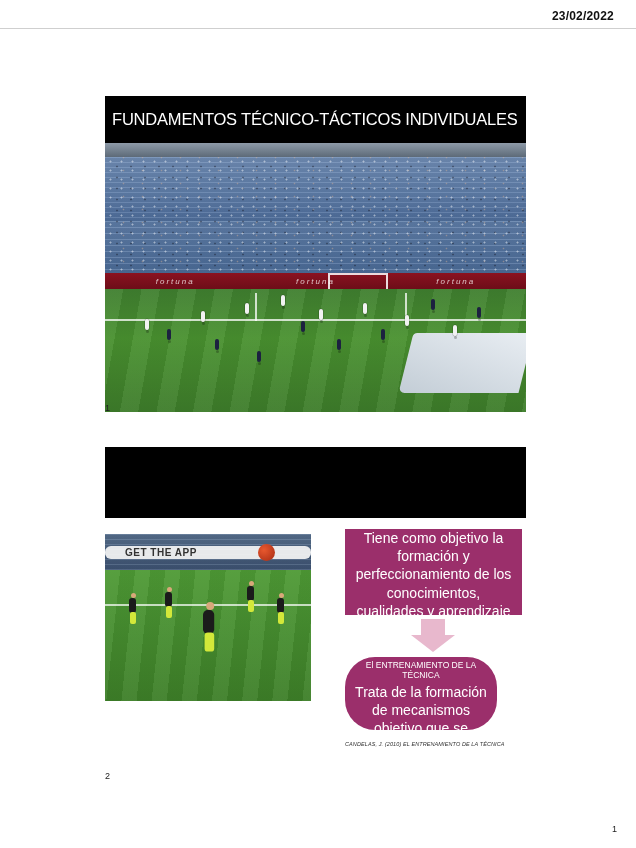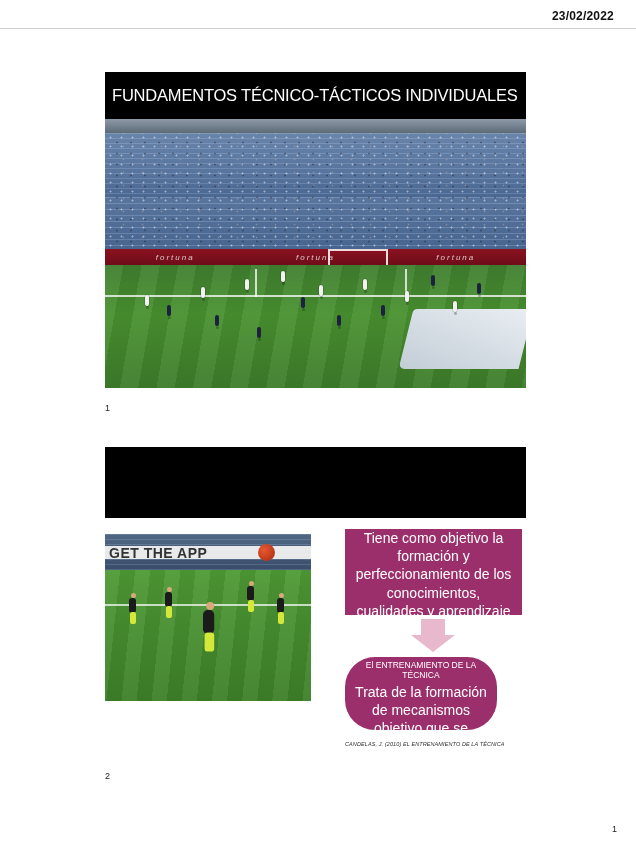--- a/index.html
+++ b/index.html
@@ -35,21 +35,21 @@
     left: 0;
     width: 636px;
     height: 1px;
     background: #cfcfcf;
   }
 
   
   .slide1 {
     position: absolute;
     left: 105px;
-    top: 72px;
+    top: 96px;
     width: 421px;
     height: 316px;
     background: #000000;
     overflow: hidden;
   }
   .slide1-title {
     position: absolute;
     left: 0;
     top: 0;
     width: 421px;
@@ -184,22 +184,22 @@
   }
   .photo2 .p-stand {
     position:absolute; left:0; top:0; width:206px; height:36px;
     background:
       repeating-linear-gradient(180deg, rgba(255,255,255,0.10) 0px, rgba(255,255,255,0.10) 1px, rgba(0,0,0,0.08) 1px, rgba(0,0,0,0.08) 5px),
       linear-gradient(180deg,#57708f 0%, #3e5474 100%);
   }
   .photo2 .p-ad {
     position:absolute; left:0; top:12px; width:206px; height:13px;
     background: rgba(245,245,245,0.92);
-    color:#333; font-size:14px; font-weight:bold; letter-spacing:0.5px;
-    display:flex; align-items:center; padding-left:4px; box-sizing:border-box;
+    color:#333; font-size:10px; font-weight:bold; letter-spacing:0.5px;
+    display:flex; align-items:center; padding-left:20px; box-sizing:border-box;border-radius:6px;
   }
   .photo2 .p-logo {
     position:absolute; right:36px; top:10px; width:17px; height:17px;
     border-radius:50%;
     background: radial-gradient(circle at 35% 35%, #e8582e, #a62b14);
   }
   .photo2 .p-grass {
     position:absolute; left:0; top:36px; width:206px; height:131px;
     background:
       repeating-linear-gradient(96deg, rgba(255,255,255,0.05) 0px, rgba(255,255,255,0.05) 15px, rgba(0,0,0,0.05) 15px, rgba(0,0,0,0.05) 30px),

